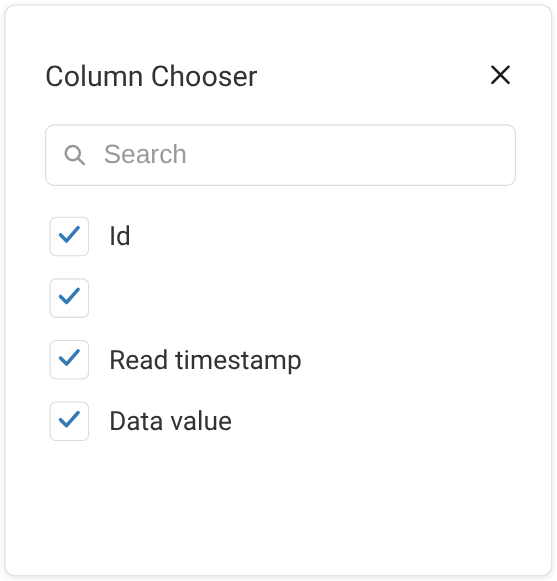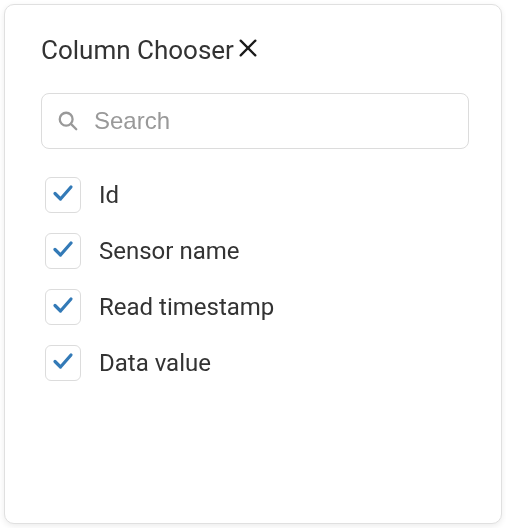--- a/index.html
+++ b/index.html
@@ -19,23 +19,24 @@
       height: 100%;
       background: #ffffff;
       border: 1px solid #e0e0e0;
       border-radius: 10px;
       box-shadow: 0 2px 6px rgba(0,0,0,0.08);
       padding: 30px 32px 30px 36px;
       position: relative;
     }
     .header {
       display: flex;
-      justify-content: flex-start;
+      justify-content: space-between;
       align-items: center;
       margin-bottom: 28px;
+      margin-top: 20px;
     }
     .title {
       font-size: 26px;
       font-weight: 400;
       color: #333333;
     }
     .close-btn {
       cursor: pointer;
       width: 28px;
       height: 28px;
@@ -150,21 +151,20 @@
     </div>
 
     <div class="column-item">
       <div class="checkbox">
         <span>
           <svg viewBox="0 0 24 24" fill="none" stroke="#337ab7" stroke-width="3.2" stroke-linecap="round" stroke-linejoin="round">
             <polyline points="4,12.5 9.5,18 20,6"></polyline>
           </svg>
         </span>
       </div>
-      <span class="column-label">Sensor name</span>
     </div>
 
     <div class="column-item">
       <div class="checkbox">
         <span>
           <svg viewBox="0 0 24 24" fill="none" stroke="#337ab7" stroke-width="3.2" stroke-linecap="round" stroke-linejoin="round">
             <polyline points="4,12.5 9.5,18 20,6"></polyline>
           </svg>
         </span>
       </div>

